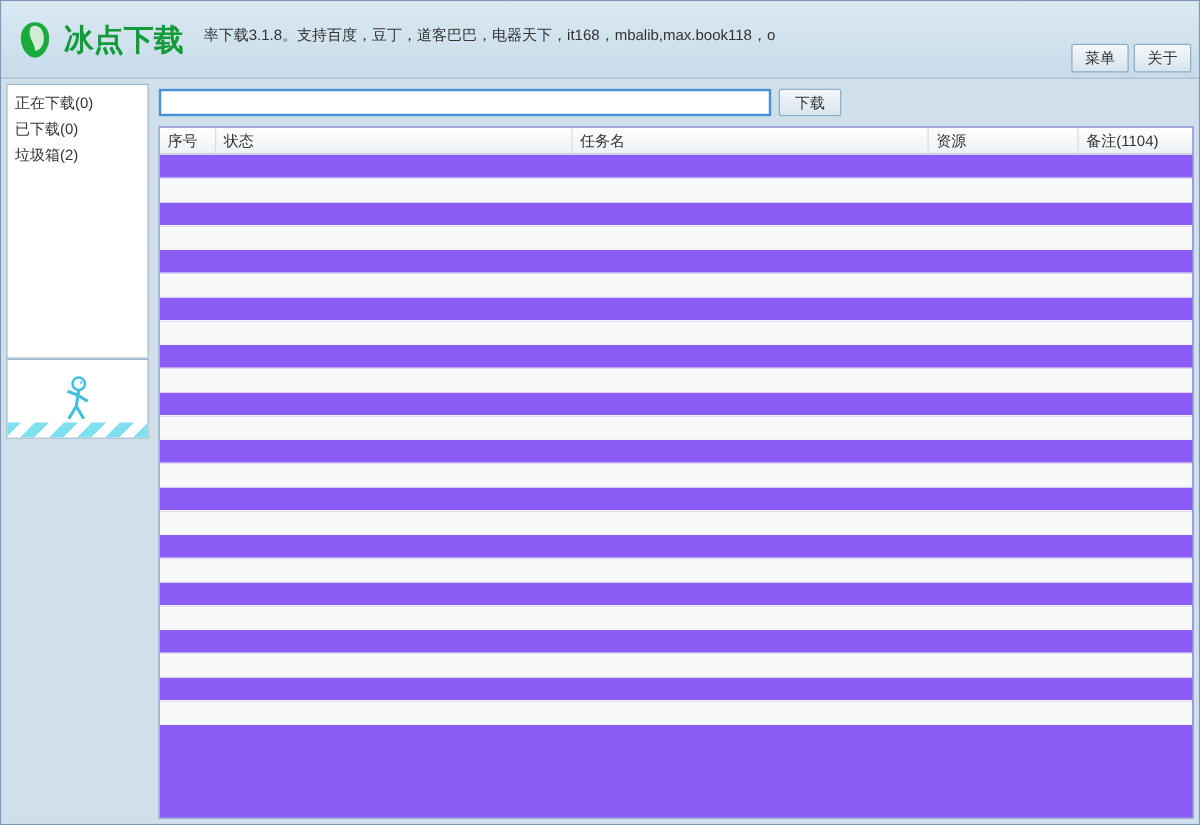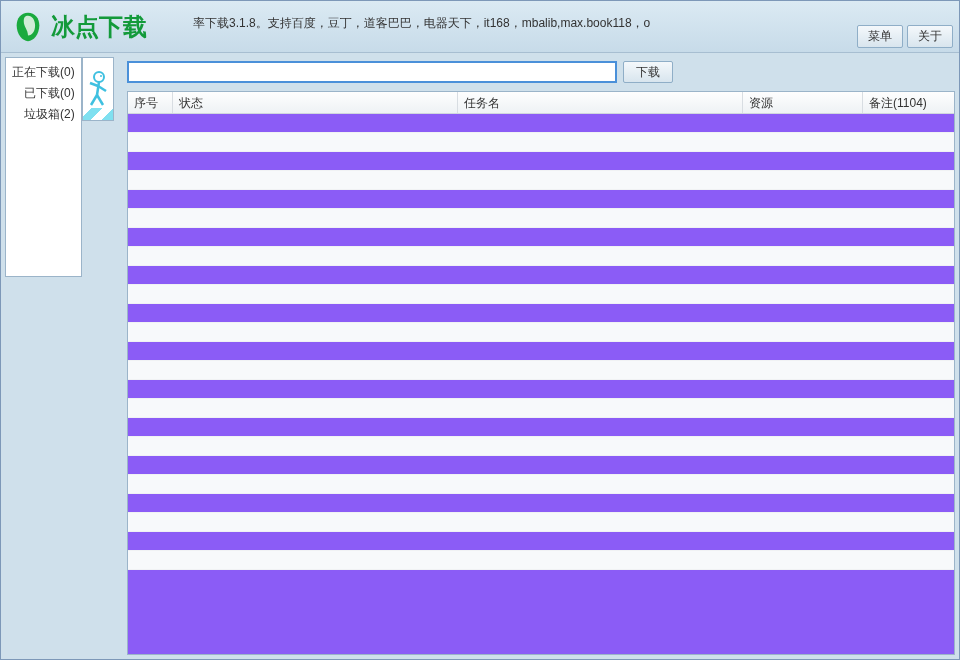--- a/index.html
+++ b/index.html
@@ -49,21 +49,21 @@
       display: flex;
       align-items: center;
       justify-content: center;
       font-size: 9px;
       color: #2a4c70;
       cursor: pointer;
       font-family: Arial, sans-serif;
       font-weight: bold;
     }
     .header {
-      height: 52px;
+      height: 62px;
       background: linear-gradient(#dbeaf3, #c7dbe9);
       border-bottom: 1px solid #a7bed1;
       display: flex;
       align-items: center;
       padding: 0 10px;
       position: relative;
     }
     .logo-section {
       display: flex;
       align-items: center;
@@ -74,21 +74,21 @@
       height: 34px;
     }
     .logo-text {
       font-size: 24px;
       color: #139a3a;
       font-weight: bold;
     }
     .info-text {
       font-size: 12px;
       color: #333;
-      margin-left: 46px;
+      margin-left: 16px;
       margin-top: -6px;
     }
     .header-buttons {
       position: absolute;
       right: 6px;
       bottom: 4px;
       display: flex;
       gap: 4px;
     }
     .header-btn {
@@ -103,23 +103,22 @@
     .body {
       flex: 1;
       display: flex;
       background: #cfe0eb;
       overflow: hidden;
     }
     .sidebar {
       width: 122px;
       padding: 4px;
       display: flex;
-      flex-direction: row;
+      flex-direction: column;
       gap: 0;
-      text-align: right;
     }
     .sidebar-list {
       background: #fff;
       border: 1px solid #9bb4c9;
       height: 220px;
       padding: 4px 6px;
     }
     .sidebar-item {
       font-size: 12px;
       color: #333;

